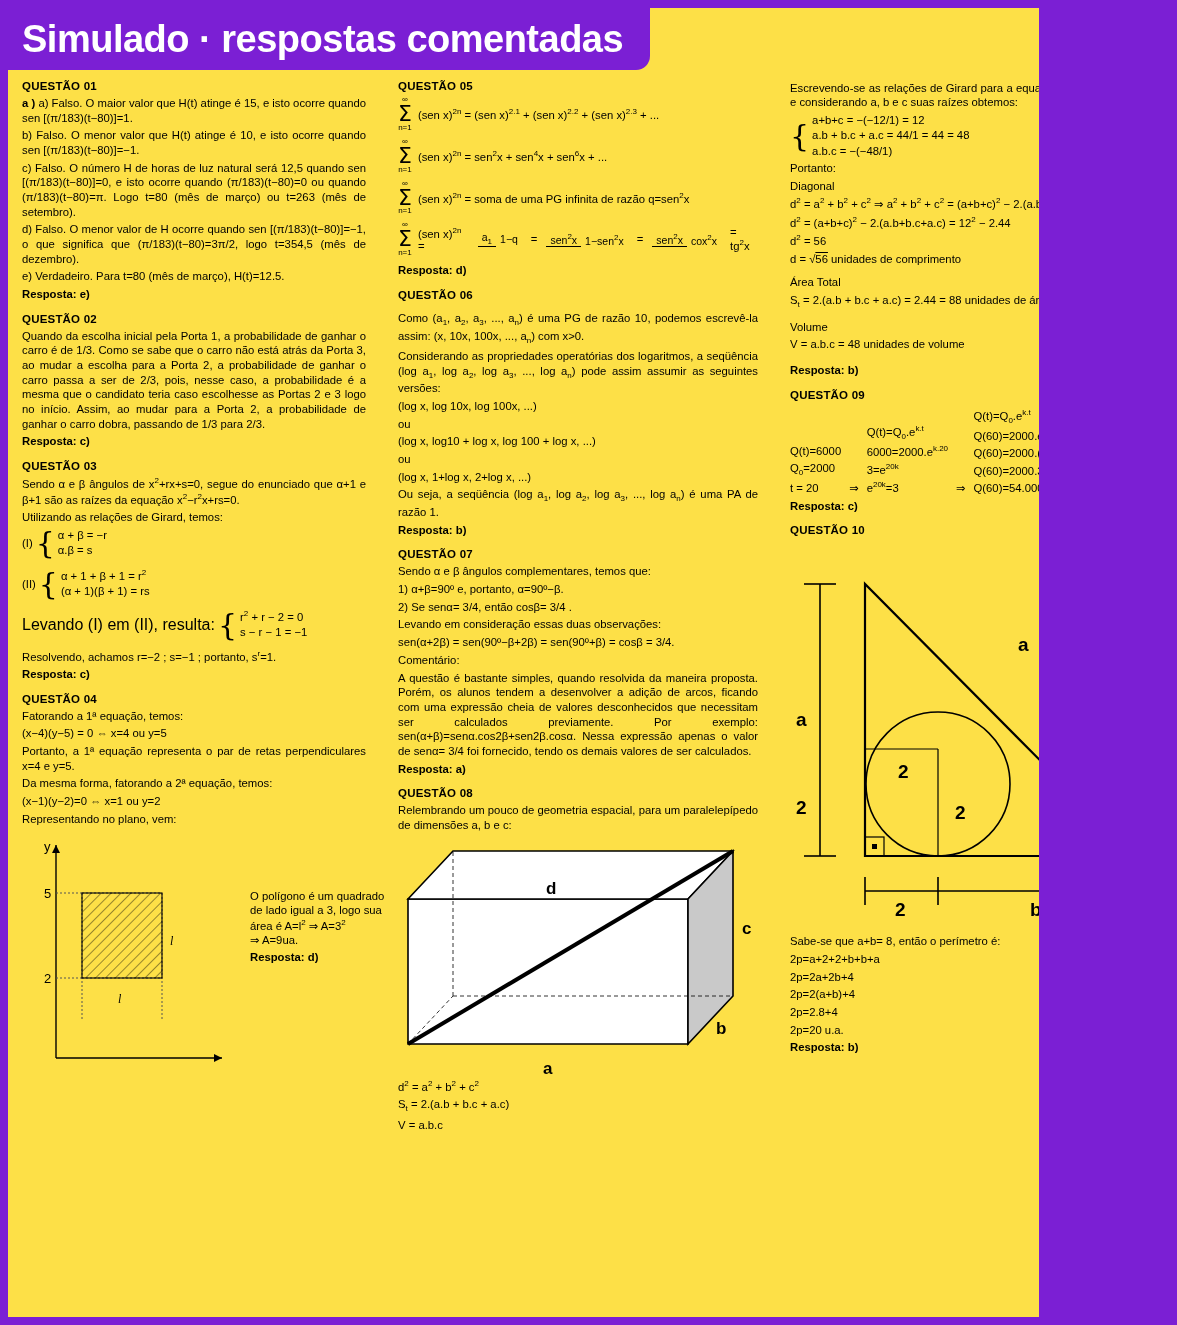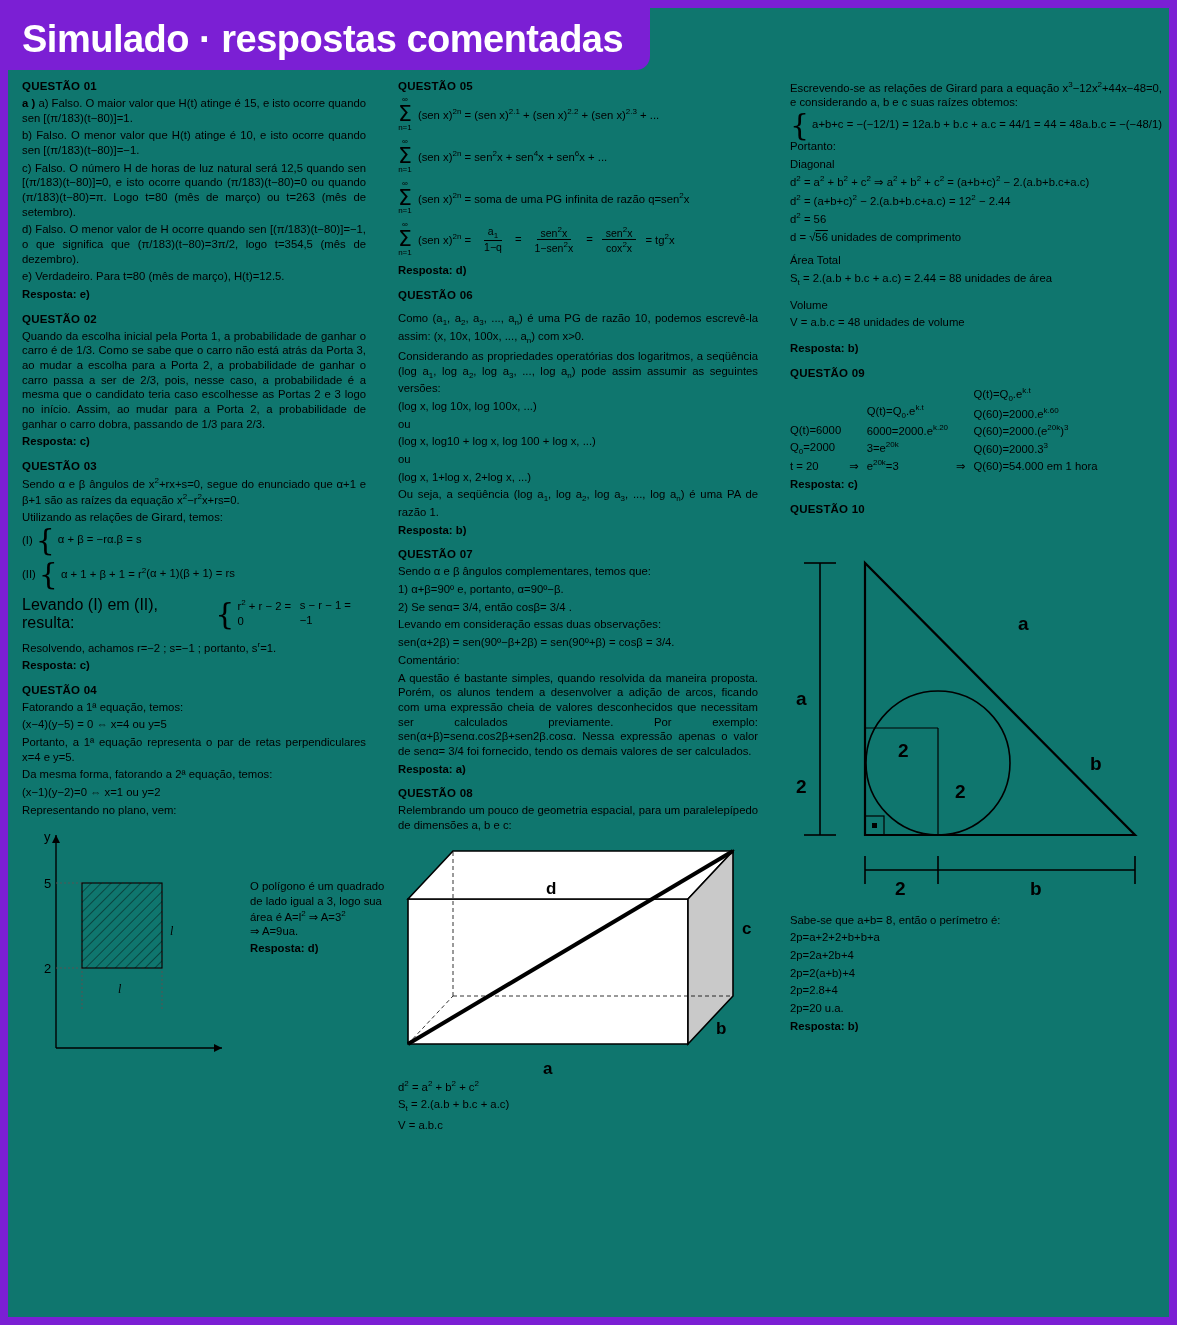--- a/index.html
+++ b/index.html
@@ -8,22 +8,22 @@
     width:1177px; height:1325px;
     background:#7b1fd4;
     font-family:"Liberation Sans", sans-serif;
     color:#000;
     position:relative;
     overflow:hidden;
   }
   .page {
     position:absolute;
     left:8px; top:8px;
-    width:1161px; height:1309px;
-    background:#0f766e;
+    width:1031px; height:1309px;
+    background:#fde047;
     overflow:hidden;
   }
   .title-bar {
     position:absolute; left:0; top:0;
     width:642px; height:62px;
     background:#7b1fd4;
     border-bottom-right-radius:14px;
     display:flex; align-items:center;
   }
   .title-bar .title {
@@ -58,28 +58,28 @@
   sup { font-size:8px; vertical-align:super; }
   sub { font-size:8px; vertical-align:sub; }
   .resp { font-weight:bold; font-size:11.3px; margin:2px 0 0 0; }
 
   
   .sumrow { display:flex; align-items:center; gap:6px; font-size:11.3px; margin:4px 0 6px 0;}
   .sigma { display:inline-flex; flex-direction:column; align-items:center; line-height:1; }
   .sigma .top { font-size:8px; }
   .sigma .sym { font-size:22px; line-height:0.9; font-family:"DejaVu Sans", sans-serif;}
   .sigma .bot { font-size:8px; }
-  .frac { display:inline-flex; flex-direction:column; align-items:center; vertical-align:middle; margin:0 3px;}
+  .frac { display:inline-flex; flex-direction:row; align-items:center; vertical-align:middle; margin:0 3px;}
   .frac .num { border-bottom:1px solid #000; padding:0 4px; font-size:10.5px;}
   .frac .den { padding:0 4px; font-size:10.5px;}
 
   
   .braced { display:flex; align-items:center; gap:3px; margin:2px 0; }
   .brace { font-size:30px; line-height:0.8; font-family:"DejaVu Serif", serif;}
-  .bracelines { display:flex; font-size:11.3px; line-height:1.35;}
+  .bracelines { display:flex; flex-direction:column; font-size:11.3px; line-height:1.35;}
 
   
   .graph-wrap { position:relative; width:215px; height:230px; margin-top:6px;}
   .poly-note { position:absolute; left:228px; top:56px; width:138px; font-size:11.3px; line-height:1.3;}
 
   svg { display:block; }
   .fig { margin-top:6px; }
 </style>
 </head>
 <body>

